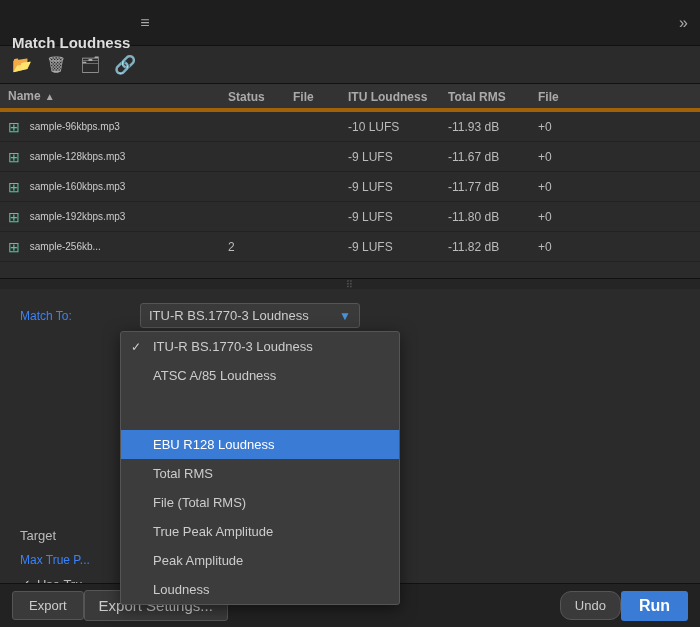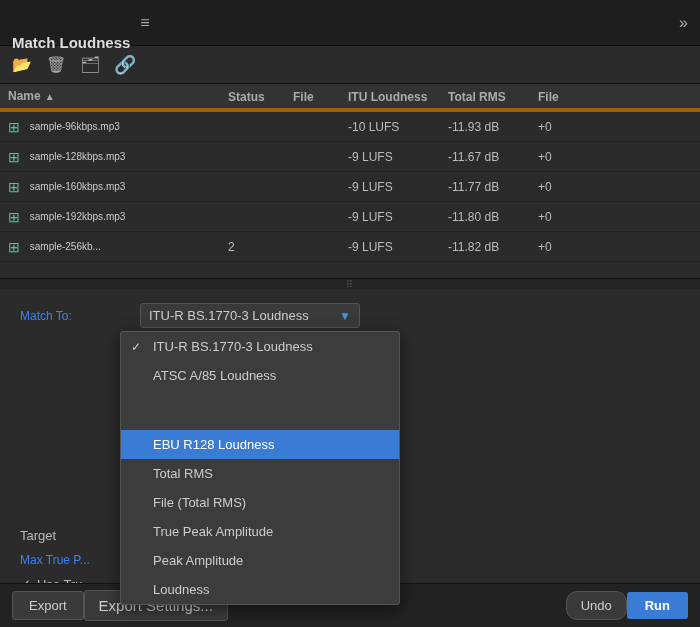--- a/index.html
+++ b/index.html
@@ -279,21 +279,21 @@
       padding: 6px 14px;
       font-size: 13px;
       cursor: pointer;
     }
     .btn-run {
       background: #3a7bd5;
       color: #fff;
       border: none;
       border-radius: 3px;
       padding: 6px 18px;
-      font-size: 13px;
+      font-size: 16px;
       cursor: pointer;
       font-weight: 600;
     }
   </style>
 </head>
 <body>
 
 <div class="title-bar">
   <div class="title-bar-left">
     <span class="title-text">Match Loudness</span>

